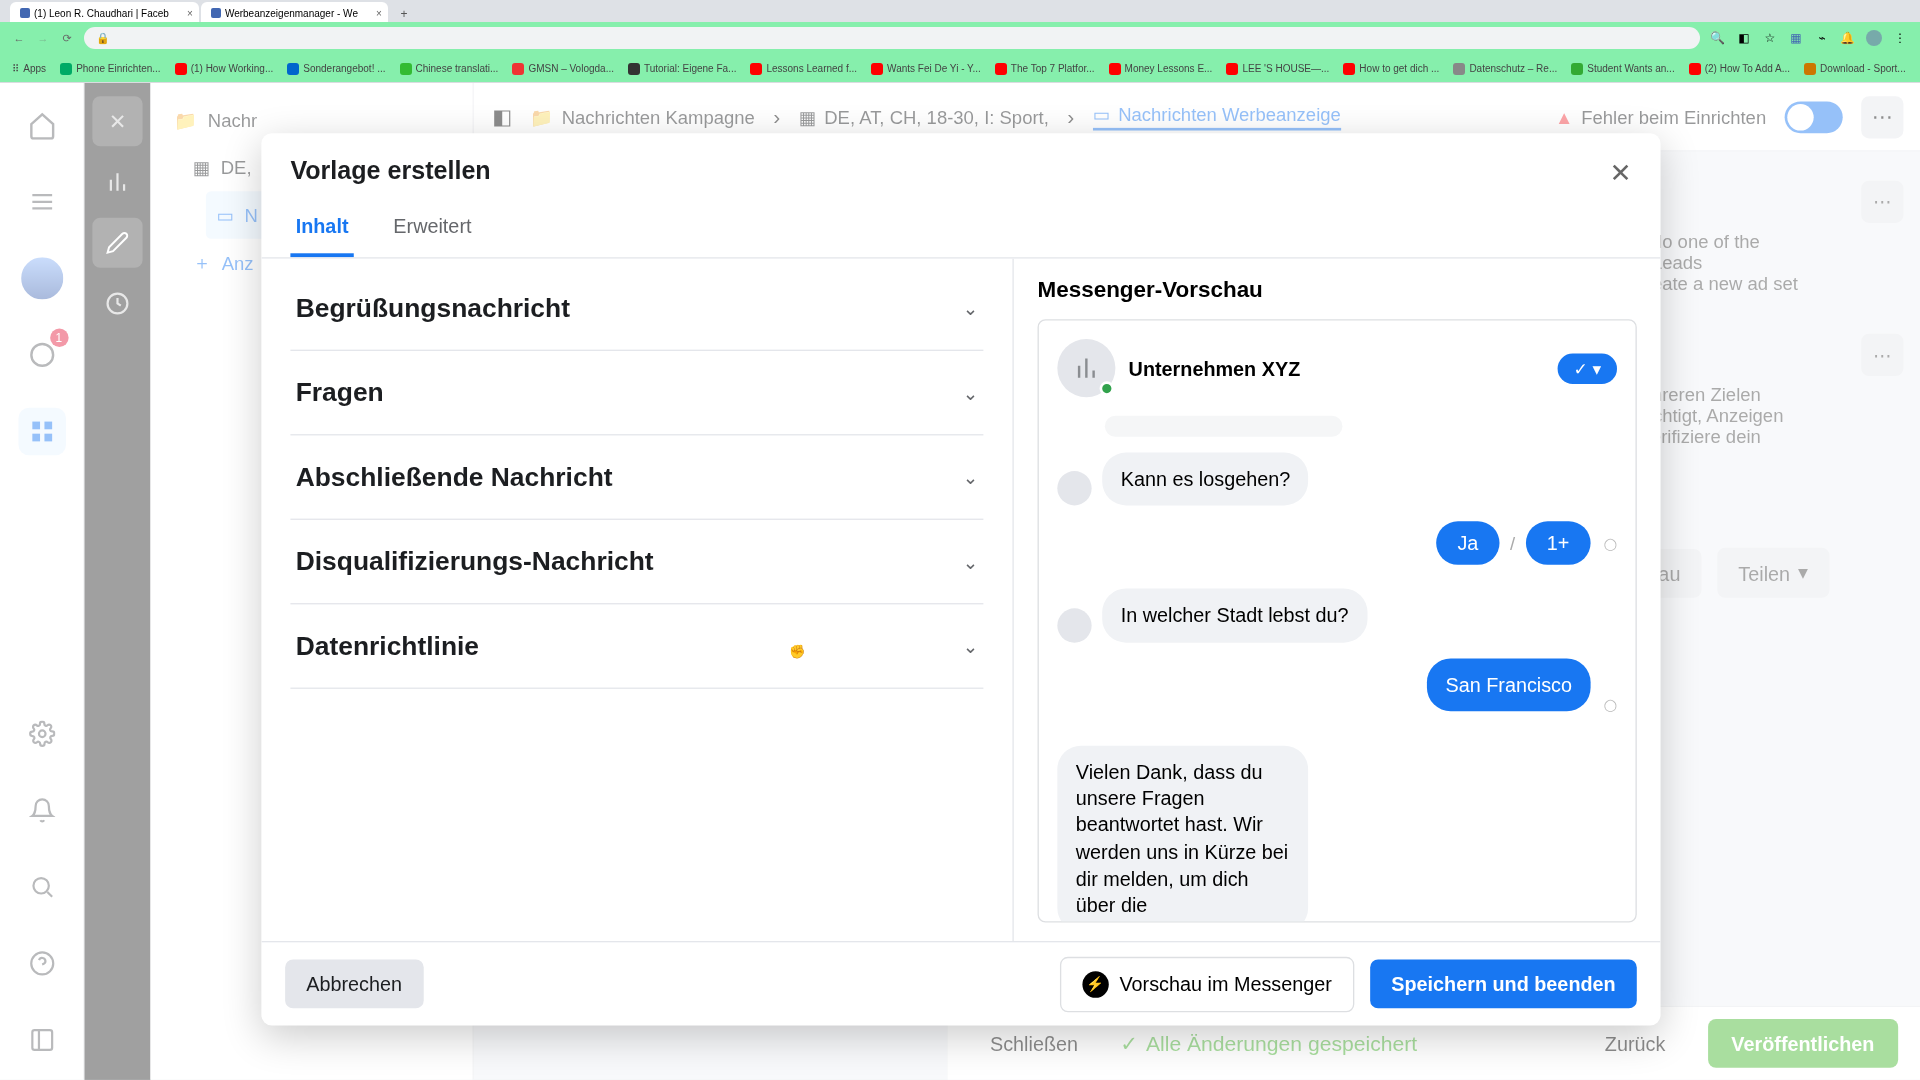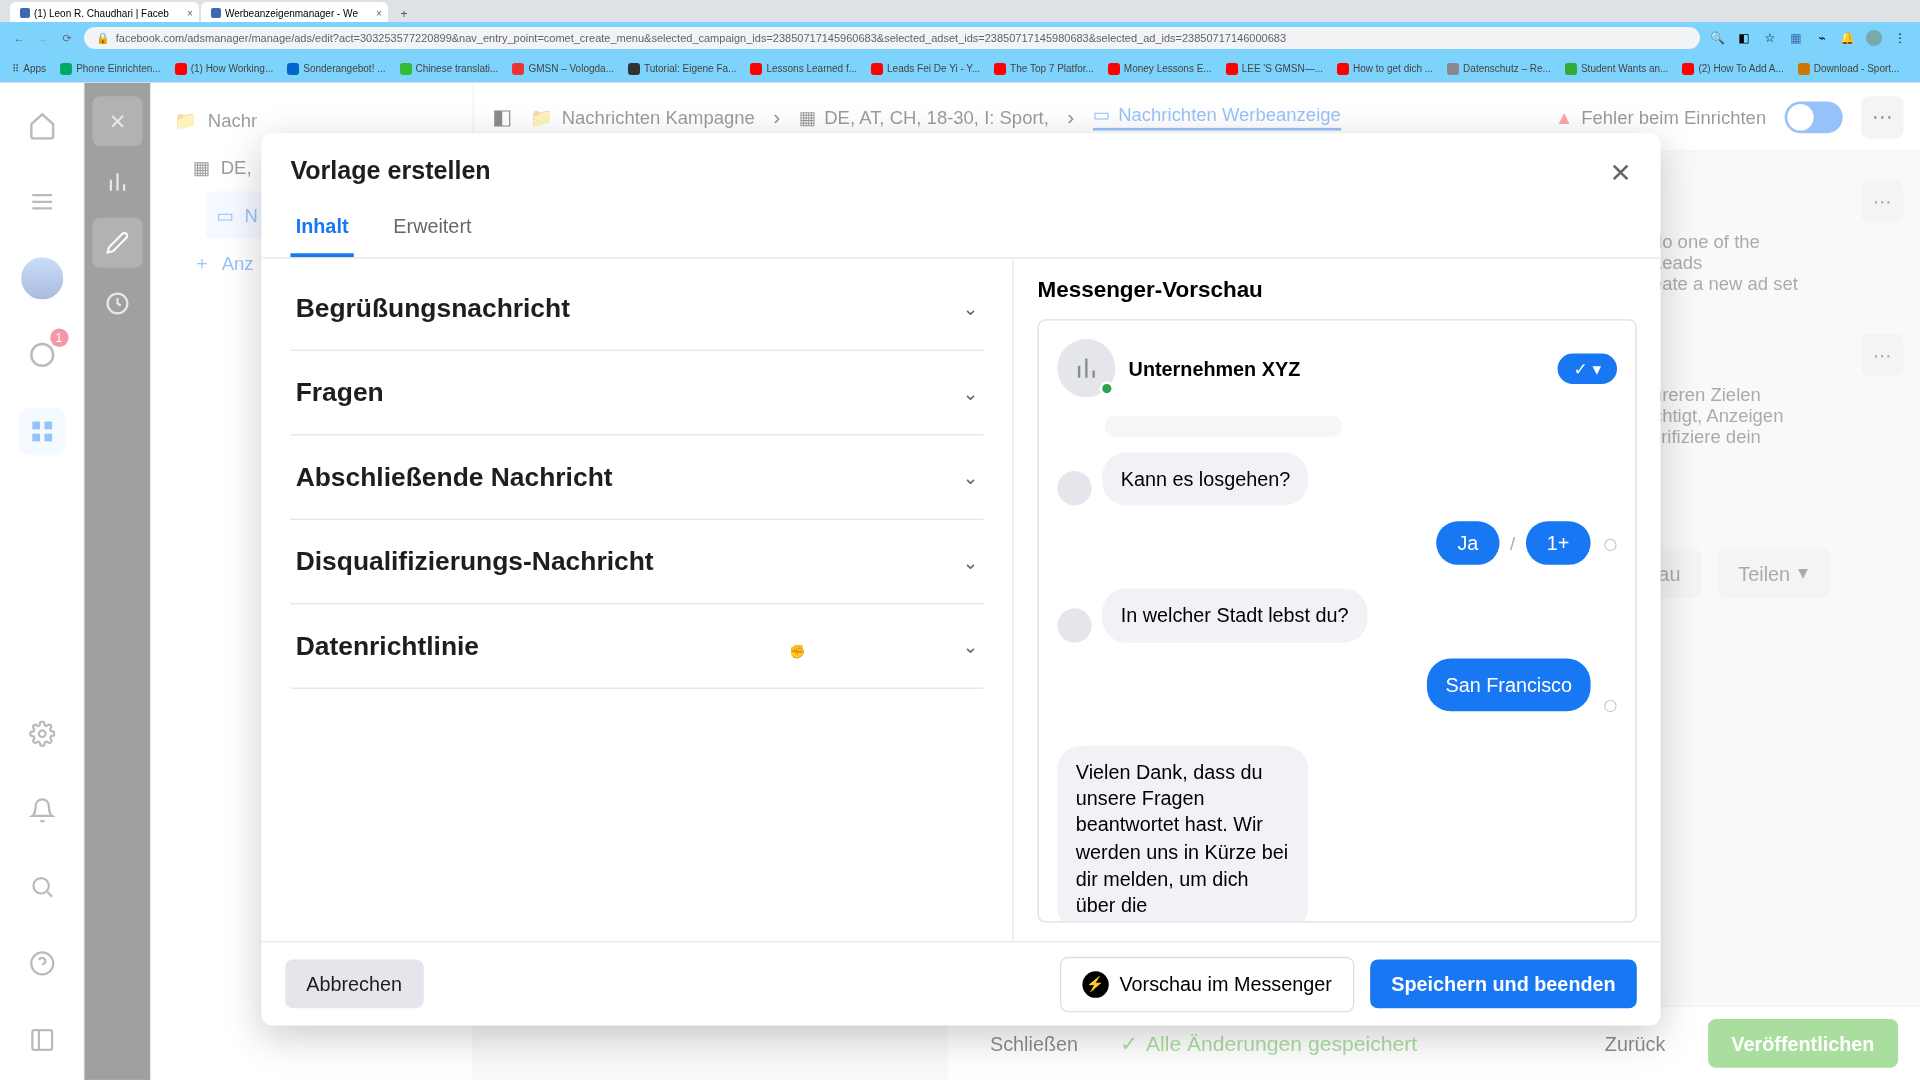--- a/index.html
+++ b/index.html
@@ -1,19 +1,19 @@
 <!DOCTYPE html>
 <html><head>
 <meta charset="utf-8">
 <style>
 * { margin: 0; padding: 0; box-sizing: border-box; font-family: -apple-system, BlinkMacSystemFont, "Segoe UI", Helvetica, Arial, sans-serif; }
 body { width: 1920px; height: 1080px; overflow: hidden; background: #f0f2f5; position: relative; }
 
 
-.browser-chrome { height: 83px; background: #7dd3fc; border-bottom: 1px solid #dadce0; }
+.browser-chrome { height: 83px; background: #86efac; border-bottom: 1px solid #dadce0; }
 .tab-strip { height: 22px; background: #dee1e6; display: flex; align-items: flex-end; padding-left: 10px; gap: 0; }
 .tab { background: #fff; height: 20px; padding: 2px 30px 0 10px; font-size: 10px; border-radius: 6px 6px 0 0; display:flex; align-items:center; gap:4px; position:relative; margin-right:2px;}
 .tab .favicon { width:10px; height:10px; border-radius:2px; display:inline-block;}
 .tab .close-x { position:absolute; right:6px; font-size:10px; color:#666;}
 .new-tab { width:16px; height:16px; display:flex; align-items:center; justify-content:center; font-size:12px; color:#555; margin-left:6px;}
 .addr-bar { height: 32px; display:flex; align-items:center; padding: 0 12px; gap:10px; }
 .addr-icon { width:14px; height:14px; display:flex; align-items:center; justify-content:center; color:#666; font-size:11px;}
 .url-field { flex:1; background:#f1f3f4; border-radius:14px; height:22px; padding:0 12px; font-size:11px; color:#5f6368; display:flex; align-items:center;}
 .addr-right { display:flex; gap:10px; align-items:center; }
 .addr-right span { width:16px; height:16px; display:flex; align-items:center; justify-content:center; font-size:12px;}
@@ -124,21 +124,20 @@
       <span class="close-x">×</span>
     </div>
     <div class="new-tab">+</div>
   </div>
   <div class="addr-bar">
     <span class="addr-icon">←</span>
     <span class="addr-icon" style="opacity:.4">→</span>
     <span class="addr-icon">⟳</span>
     <div class="url-field">
       <span style="margin-right:6px">🔒</span>
-      <span>facebook.com/adsmanager/manage/ads/edit?act=303253577220899&amp;nav_entry_point=comet_create_menu&amp;selected_campaign_ids=23850717145960683&amp;selected_adset_ids=23850717145980683&amp;selected_ad_ids=23850717146000683</span>
     </div>
     <div class="addr-right">
       <span>🔍</span>
       <span>◧</span>
       <span>☆</span>
       <span style="color:#4267B2">▦</span>
       <span>⌁</span>
       <span>🔔</span>
       <span style="width:16px;height:16px;border-radius:50%;background:#7aa"></span>
       <span>⋮</span>
@@ -169,33 +168,33 @@
     <span class="bk-item">
         <span class="bk-dot" style="background:#333"></span>
         <span>Tutorial: Eigene Fa...</span>
       </span>
     <span class="bk-item">
         <span class="bk-dot bk-red"></span>
         <span>Lessons Learned f...</span>
       </span>
     <span class="bk-item">
         <span class="bk-dot bk-red"></span>
-        <span>Leads Fei De Yi - Y...</span>
+        <span>Wants Fei De Yi - Y...</span>
       </span>
     <span class="bk-item">
         <span class="bk-dot bk-red"></span>
         <span>The Top 7 Platfor...</span>
       </span>
     <span class="bk-item">
         <span class="bk-dot bk-red"></span>
         <span>Money Lessons E...</span>
       </span>
     <span class="bk-item">
         <span class="bk-dot bk-red"></span>
-        <span>LEE 'S GMSN—...</span>
+        <span>LEE 'S HOUSE—...</span>
       </span>
     <span class="bk-item">
         <span class="bk-dot bk-red"></span>
         <span>How to get dich ...</span>
       </span>
     <span class="bk-item">
         <span class="bk-dot" style="background:#888"></span>
         <span>Datenschutz – Re...</span>
       </span>
     <span class="bk-item">

